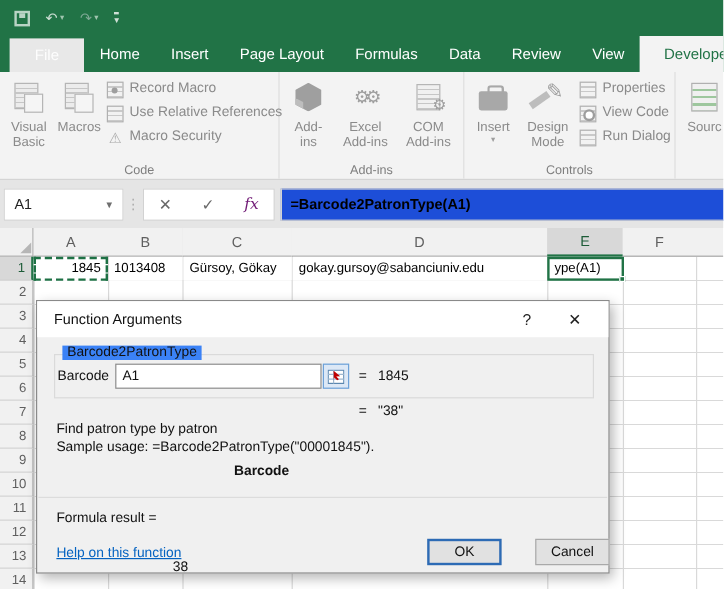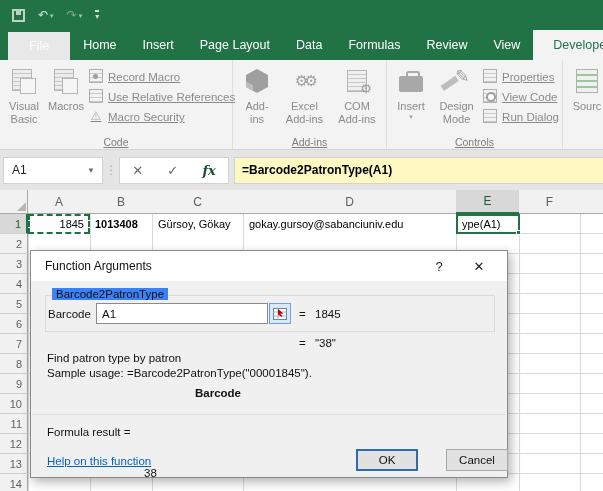--- a/index.html
+++ b/index.html
@@ -24,26 +24,26 @@
   .tab { display:flex; align-items:center; padding:0 13px; color:#fff; font-size:12.5px; white-space:nowrap; }
   .tab-file { background:#e8e8e8; color:#fdfdfd; margin-left:8px; padding:0 21px; margin-top:2px; }
   .tab-active { background:#f3f3f3; color:#217346; padding:0 20px; }
 
   
   .ribbon { position:absolute; top:60px; left:0; right:0; height:90px; background:#f3f3f3;
             border-bottom:1px solid #d4d4d4; display:flex; overflow:hidden; }
   .rgroup { position:relative; height:100%; border-right:1px solid #dedede; display:flex;
             align-items:flex-start; padding:3px 3px 16px 3px; flex:0 0 auto; }
   .rgroup-label { position:absolute; bottom:1px; left:0; right:0; text-align:center;
-                  font-size:10.5px; color:#7e7e7e;text-decoration:underline; }
+                  font-size:10.5px; color:#7e7e7e; }
   .bigbtn { display:flex; flex-direction:column; align-items:center; text-align:center;
             font-size:11px; color:#8a8a8a; line-height:1.15; padding:2px 3px 0 3px; min-width:42px; }
   .bigbtn .icon { height:32px; display:flex; align-items:center; justify-content:center; margin-bottom:3px; }
   .smallcol { display:flex; flex-direction:column; gap:5px; padding-top:5px; padding-left:2px; }
-  .smallbtn { display:flex; align-items:flex-end; gap:5px; font-size:11.5px; color:#8a8a8a; height:15px; white-space:nowrap;text-decoration:underline; }
+  .smallbtn { display:flex; align-items:flex-start; gap:5px; font-size:11.5px; color:#8a8a8a; height:15px; white-space:nowrap; }
 
   
   .i-sheets { width:24px; height:25px; position:relative; }
   .i-sheets::before { content:""; position:absolute; left:0; top:0; width:18px; height:20px;
       background:#ececec; border:1px solid #b5b5b5;
       background-image:repeating-linear-gradient(to bottom, transparent 0 3px, #c6c6c6 3px 4px); }
   .i-sheets::after { content:""; position:absolute; right:0; bottom:0; width:14px; height:14px;
       background:#f5f5f5; border:1px solid #b5b5b5; }
   .i-hex { width:22px; height:24px; background:#9f9f9f;
       clip-path:polygon(50% 0,100% 25%,100% 75%,50% 100%,0 75%,0 25%); position:relative; }
@@ -76,23 +76,23 @@
   
   .fbar { position:absolute; top:150px; left:0; right:0; height:40px; background:#e5e5e5;
           display:flex; align-items:center; padding-left:3px; }
   .namebox { width:100px; height:27px; background:#fff; border:1px solid #d2d2d2; display:flex;
              align-items:center; font-size:12px; color:#222; padding-left:8px; }
   .namebox .nb-arrow { margin-left:auto; padding-right:7px; color:#6f6f6f; font-size:8px; }
   .fdots { width:16px; text-align:center; color:#ababab; font-size:12px; }
   .fbtns { width:110px; height:27px; background:#fff; border:1px solid #d2d2d2; display:flex;
            align-items:center; justify-content:space-around; margin-right:5px; }
   .fbtn-x, .fbtn-check { color:#696969; font-size:13px; }
-  .fbtn-fx { color:#14532d; font-style:italic; font-weight:bold; font-size:13px;
+  .fbtn-fx { color:#701a75; font-style:italic; font-weight:normal; font-size:13px;
              font-family:"DejaVu Serif", serif; }
-  .finput { flex:1; height:27px; background:#fef9c3; border:1px solid #d2d2d2; border-right:none;
+  .finput { flex:1; height:27px; background:#1d4ed8; border:1px solid #d2d2d2; border-right:none;
             display:flex; align-items:center; padding-left:7px; font-size:12px; font-weight:bold; color:#000; }
 
   
   .grid { position:absolute; top:190px; left:0; width:603px; height:301px; background:#fff; overflow:hidden; }
   .rowlines { position:absolute; left:0; right:0; top:24px; bottom:0;
       background:repeating-linear-gradient(to bottom, transparent 0 19px, #d9d9d9 19px 20px); }
   .vline { position:absolute; top:0; bottom:0; width:1px; background:#d9d9d9; }
   .colhdr { position:absolute; top:0; height:24px; background:#f1f1f1; border-bottom:1px solid #a8a8a8;
             color:#5f5f5f; font-size:12px; display:flex; align-items:center; justify-content:center; }
   .colhdr-active { background:#d8d8d8; border-bottom:2px solid #217346; color:#1d5c38; }
@@ -101,21 +101,21 @@
   .corner-tri { position:absolute; right:1px; bottom:2px; width:0; height:0;
             border-left:9px solid transparent; border-bottom:9px solid #b6b6b6; }
   .rowhdr { position:absolute; left:0; width:28px; height:20px; background:#f1f1f1;
             border-bottom:1px solid #d0d0d0; border-right:1px solid #a8a8a8; color:#5f5f5f;
             font-size:11px; display:flex; align-items:center; justify-content:flex-end; padding-right:5px; }
   .rowhdr-active { background:#d8d8d8; border-right:2px solid #217346; color:#1d5c38; }
   .cell { position:absolute; top:24px; height:20px; font-size:11px; color:#000; background:#fff;
           display:flex; align-items:center; white-space:nowrap; overflow:hidden; }
   .cell-a1 { left:28px; width:62px; justify-content:flex-end; padding-right:4px;
              border:2px dashed #1e7145; }
-  .cell-b1 { left:91px; width:61px; padding-left:4px;font-weight:bold; }
+  .cell-b1 { left:91px; width:61px; padding-left:4px; }
   .cell-c1 { left:153px; width:90px; padding-left:5px; }
   .cell-d1 { left:244px; width:212px; padding-left:5px; }
   .cell-e1 { left:456px; width:64px; padding-left:4px; border:2px solid #217346; overflow:visible; }
   .fill-handle { position:absolute; right:-3px; bottom:-3px; width:5px; height:5px;
                  background:#217346; border:1px solid #fff; }
 
   
   .dialog { position:absolute; left:30px; top:250px; width:478px; height:228px; background:#f0f0f0;
             border:1px solid #8a8a8a; box-shadow:3px 4px 10px rgba(0,0,0,0.30); z-index:20; font-size:11.5px; color:#111; }
   .dtitle { position:absolute; top:0; left:0; right:0; height:30px; background:#fff;
@@ -164,22 +164,22 @@
       <span class="qat-dd">▾</span>
     </span>
     <span class="qat-custom">▾</span>
   </div>
 
   <div class="tabrow">
     <span class="tab tab-file">File</span>
     <span class="tab">Home</span>
     <span class="tab">Insert</span>
     <span class="tab">Page Layout</span>
+    <span class="tab">Formulas</span>
     <span class="tab">Data</span>
-    <span class="tab">Formulas</span>
     <span class="tab">Review</span>
     <span class="tab">View</span>
     <span class="tab tab-active">Developer</span>
   </div>
 
   <div class="ribbon">
 
     <div class="rgroup" style="width:233px;">
       <div class="bigbtn">
         <span class="icon">

